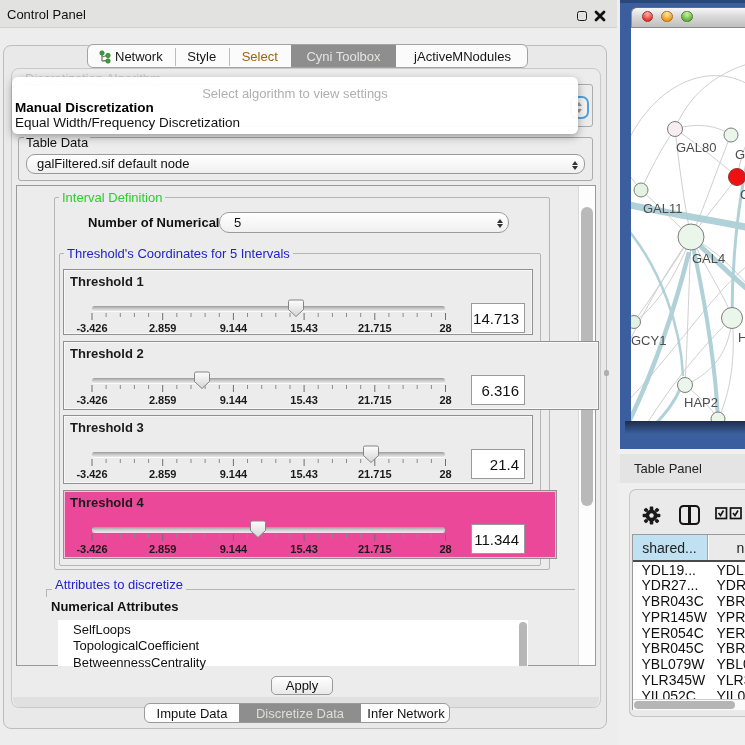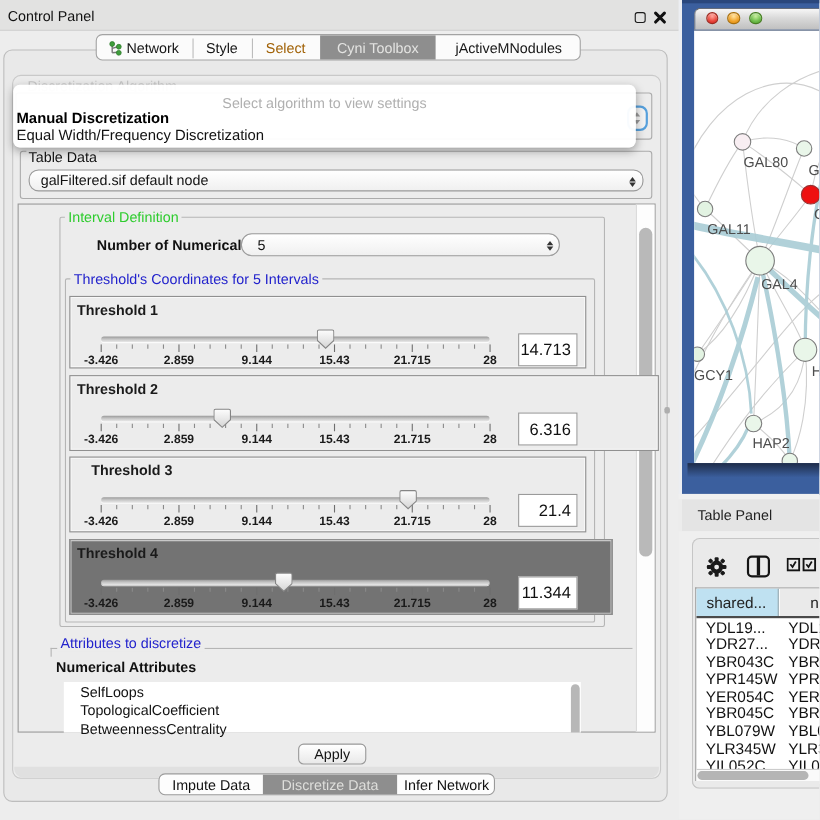--- a/index.html
+++ b/index.html
@@ -16,21 +16,21 @@
   </svg>
 
 
 <div class="abs" style="left:3px;top:45px;width:604px;height:684px;background:#e9e9e9;border:1px solid #bdbdbd;border-radius:8px;"></div>
 
 <div class="abs" style="left:11px;top:68px;width:590px;height:640px;background:#ececec;border:1px solid #c9c9c9;border-radius:8px;"></div>
 <div class="abs" style="left:13px;top:697px;width:586px;height:10px;background:#e0e0e0;border-radius:0 0 8px 8px;"></div>
 
 <div class="abs" style="left:604px;top:370px;width:5px;height:6px;background:#aeaeae;border-radius:2px;"></div>
 
-<div class="abs" style="left:87px;top:31px;width:441px;height:24px;background:#fbfbfb;border:1px solid #a3a3a3;border-radius:6px;overflow:hidden;">
+<div class="abs" style="left:87px;top:44px;width:441px;height:24px;background:#fbfbfb;border:1px solid #a3a3a3;border-radius:6px;overflow:hidden;">
   <div class="abs" style="left:0;top:0;width:87px;height:24px;"></div>
   <svg class="abs" style="left:10px;top:5px;" width="14" height="14">
     <line x1="4" y1="3.5" x2="4" y2="11" stroke="#7a7a7a" stroke-width="1.3"></line>
     <line x1="4" y1="7" x2="9" y2="5.5" stroke="#7a7a7a" stroke-width="1.3"></line>
     <line x1="4" y1="11" x2="9" y2="10.5" stroke="#7a7a7a" stroke-width="1.3"></line>
     <circle cx="4" cy="3" r="2.2" fill="#3f9e3c" stroke="#2c7a2a" stroke-width="0.7"></circle>
     <circle cx="10" cy="5.5" r="2.2" fill="#3f9e3c" stroke="#2c7a2a" stroke-width="0.7"></circle>
     <circle cx="10" cy="11" r="2.2" fill="#3f9e3c" stroke="#2c7a2a" stroke-width="0.7"></circle>
   </svg>
   <div class="abs" style="left:27px;top:4px;font-size:13px;color:#161616;">Network</div>
@@ -165,21 +165,21 @@
       <div style="position:absolute;left:205.1px;top:0;width:70px;text-align:center;">15.43</div>
       <div style="position:absolute;left:275.8px;top:0;width:70px;text-align:center;">21.715</div>
       <div style="position:absolute;left:346.5px;top:0;width:70px;text-align:center;">28</div>
     </div>
  <svg style="position:absolute;left:129.6px;top:29px;" width="16" height="19">
       <path d="M2,1 h12 q1.5,0 1.5,1.5 v8 L8,17.5 L0.5,10.5 v-8 Q0.5,1 2,1 z" fill="url(#thumbgrad)" stroke="#858585" stroke-width="1"></path>
     </svg>
  <div style="position:absolute;left:407px;top:33px;width:54px;height:30px;background:#fff;border:1px solid #9a9a9a;font-size:15px;color:#111;text-align:right;line-height:30px;padding-right:5px;">6.316</div>
 </div>
 <div style="position:absolute;left:63px;top:415px;width:470px;height:69px;border:1px solid #909090;background:#ececec;box-shadow:inset 0 0 0 1px rgba(255,255,255,0.65);">
- <div style="position:absolute;left:6px;top:4px;font-weight:bold;font-size:13px;color:#1a1a1a;margin-left:13px;">Threshold 3</div>
+ <div style="position:absolute;left:6px;top:4px;font-weight:bold;font-size:13px;color:#1a1a1a;">Threshold 3</div>
  <div style="position:absolute;left:28px;top:36px;width:353px;height:5px;border-radius:3px;background:linear-gradient(#9a9a9a,#c4c4c4 45%,#e9e9e9);box-shadow:0 1px 0 rgba(255,255,255,0.8);"></div>
  <svg style="position:absolute;left:0;top:43px;" width="470" height="8">
       <line x1="28.0" y1="0" x2="28.0" y2="7" stroke="#6e6e6e" stroke-width="1"></line>
       <line x1="42.1" y1="0" x2="42.1" y2="4" stroke="#8a8a8a" stroke-width="1"></line>
       <line x1="56.3" y1="0" x2="56.3" y2="4" stroke="#8a8a8a" stroke-width="1"></line>
       <line x1="70.4" y1="0" x2="70.4" y2="4" stroke="#8a8a8a" stroke-width="1"></line>
       <line x1="84.6" y1="0" x2="84.6" y2="4" stroke="#8a8a8a" stroke-width="1"></line>
       <line x1="98.7" y1="0" x2="98.7" y2="7" stroke="#6e6e6e" stroke-width="1"></line>
       <line x1="112.8" y1="0" x2="112.8" y2="4" stroke="#8a8a8a" stroke-width="1"></line>
       <line x1="127.0" y1="0" x2="127.0" y2="4" stroke="#8a8a8a" stroke-width="1"></line>
@@ -208,21 +208,21 @@
       <div style="position:absolute;left:134.4px;top:0;width:70px;text-align:center;">9.144</div>
       <div style="position:absolute;left:205.1px;top:0;width:70px;text-align:center;">15.43</div>
       <div style="position:absolute;left:275.8px;top:0;width:70px;text-align:center;">21.715</div>
       <div style="position:absolute;left:346.5px;top:0;width:70px;text-align:center;">28</div>
     </div>
  <svg style="position:absolute;left:298.5px;top:29px;" width="16" height="19">
       <path d="M2,1 h12 q1.5,0 1.5,1.5 v8 L8,17.5 L0.5,10.5 v-8 Q0.5,1 2,1 z" fill="url(#thumbgrad)" stroke="#858585" stroke-width="1"></path>
     </svg>
  <div style="position:absolute;left:407px;top:33px;width:54px;height:30px;background:#fff;border:1px solid #9a9a9a;font-size:15px;color:#111;text-align:right;line-height:30px;padding-right:5px;">21.4</div>
 </div>
-<div style="position:absolute;left:63px;top:489.5px;width:494px;height:69.5px;border:1px solid #909090;background:#737373;box-shadow:inset 0 0 0 1px rgba(255,255,255,0.65);">
+<div style="position:absolute;left:63px;top:489.5px;width:494px;height:69.5px;border:1px solid #909090;background:#ec4899;box-shadow:inset 0 0 0 1px rgba(255,255,255,0.65);">
  <div style="position:absolute;left:6px;top:4px;font-weight:bold;font-size:13px;color:#1a1a1a;">Threshold 4</div>
  <div style="position:absolute;left:28px;top:36px;width:353px;height:5px;border-radius:3px;background:linear-gradient(#9a9a9a,#c4c4c4 45%,#e9e9e9);box-shadow:0 1px 0 rgba(255,255,255,0.8);"></div>
  <svg style="position:absolute;left:0;top:43px;" width="470" height="8">
       <line x1="28.0" y1="0" x2="28.0" y2="7" stroke="#6e6e6e" stroke-width="1"></line>
       <line x1="42.1" y1="0" x2="42.1" y2="4" stroke="#8a8a8a" stroke-width="1"></line>
       <line x1="56.3" y1="0" x2="56.3" y2="4" stroke="#8a8a8a" stroke-width="1"></line>
       <line x1="70.4" y1="0" x2="70.4" y2="4" stroke="#8a8a8a" stroke-width="1"></line>
       <line x1="84.6" y1="0" x2="84.6" y2="4" stroke="#8a8a8a" stroke-width="1"></line>
       <line x1="98.7" y1="0" x2="98.7" y2="7" stroke="#6e6e6e" stroke-width="1"></line>
       <line x1="112.8" y1="0" x2="112.8" y2="4" stroke="#8a8a8a" stroke-width="1"></line>

